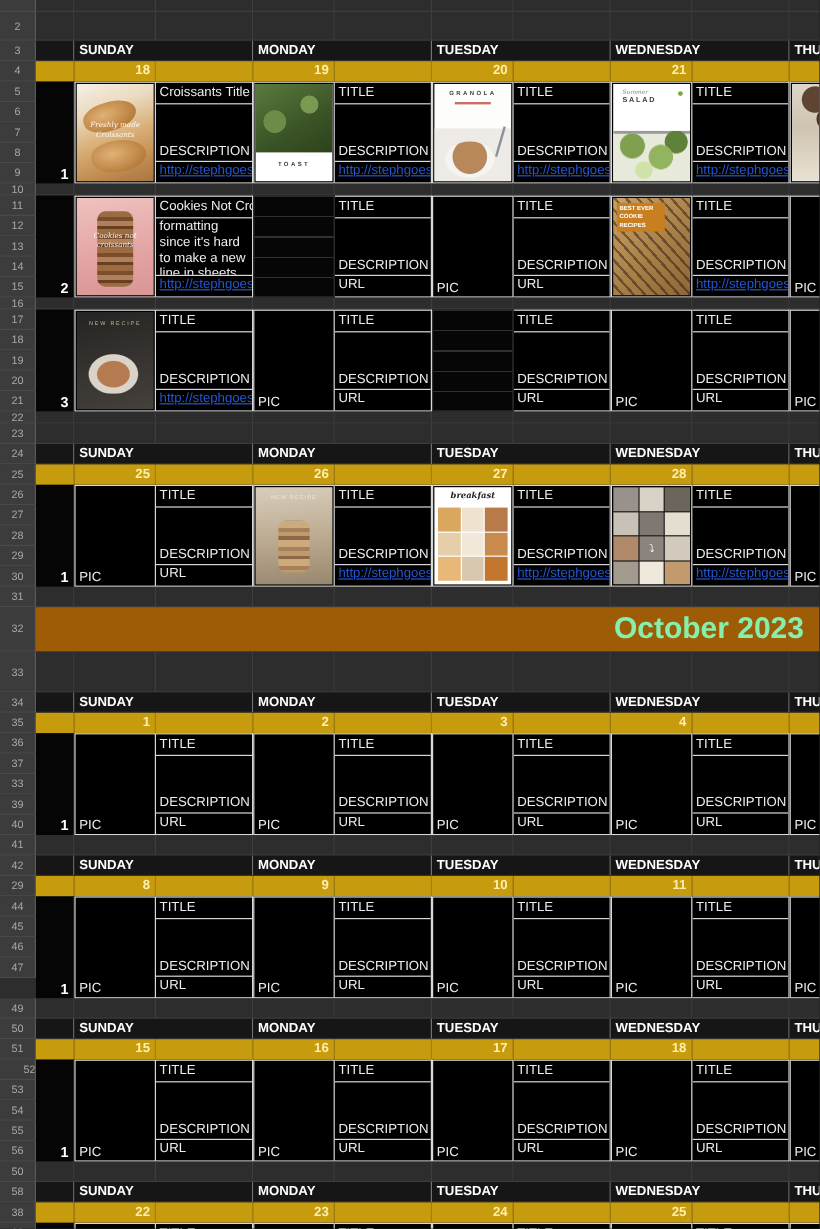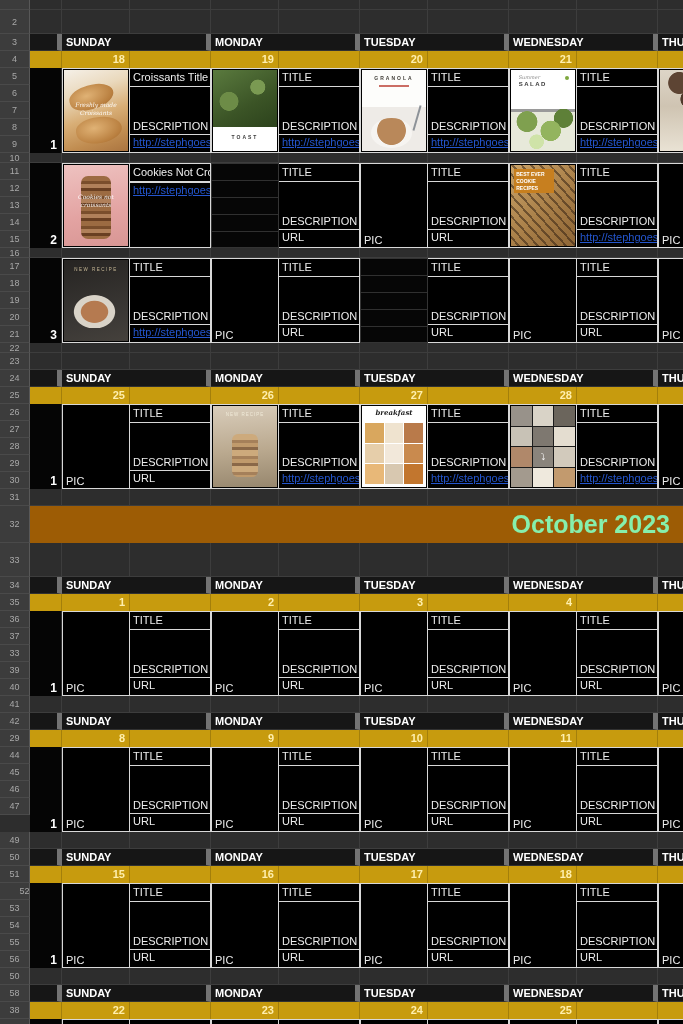--- a/index.html
+++ b/index.html
@@ -11,21 +11,21 @@
   .gut{flex:none;width:30px;background:#3c3c3c;border-right:1px solid #585858;border-bottom:1px solid #4a4a4a;
     color:#a8a8a8;font-size:9px;display:flex;align-items:center;justify-content:center;overflow:hidden;box-sizing:border-box;}
   .gutcol{flex:none;width:30px;display:flex;flex-direction:column;}
   .gutcol .gut{width:30px;}
   
   .w32{width:32px;} .w68{width:68px;} .w81{width:81px;} .wday{width:149px;}
   .band > div{box-sizing:border-box;flex:none;}
   
   .sp-cell{background:#2d2d2d;border-right:1px solid #3d3d3d;border-bottom:1px solid #3d3d3d;height:100%;}
   
-  .hdr-cell{background:#161616;border-right:5px solid #737373;border-bottom:1px solid #313131;height:100%;
+  .hdr-cell{background:#161616;border-right:1px solid #737373;border-bottom:1px solid #313131;height:100%;
     display:flex;align-items:center;overflow:hidden;text-align:right;}
   .hdr-label{color:#fff;font-size:11px;font-weight:bold;padding-left:4px;white-space:nowrap;}
   
   .gold-cell{background:#c79b0e;border-right:1px solid rgba(0,0,0,0.18);height:100%;position:relative;}
   .date-num{position:absolute;right:4px;top:0;line-height:17px;font-size:11px;font-weight:bold;color:#ffefad;}
   
   .banner-strip{width:777px;background:#9d5c05;display:flex;align-items:center;position:relative;height:100%;}
   .banner-text{position:absolute;right:137px;color:#86efac;font-size:25px;font-weight:bold;white-space:nowrap;}
   
   .colA{width:32px;background:#050505;border-right:1px solid #2e2e2e;position:relative;height:100%;}
@@ -270,20 +270,21 @@
           <span class="wknum">2</span>
         </div>
         <div class="pcell">
           <div class="img img-cookie-stack">
             <div class="stack"></div>
             <div class="cap-script cap-stack">Cookies not croissants</div>
           </div>
         </div>
         <div class="tcell">
           <div class="trow-title">Cookies Not Croi</div>
+          <div class="trow-mid top">formatting since it's hard to make a new line in sheets.</div>
           <div class="trow-url"><a class="lnk">http://stephgoesa</a></div>
         </div>
         <div class="pcell empty"></div>
         <div class="tcell">
           <div class="trow-title">TITLE</div>
           <div class="trow-mid">DESCRIPTION</div>
           <div class="trow-url">URL</div>
         </div>
         <div class="pcell">
           <div class="pic-label">PIC</div>

